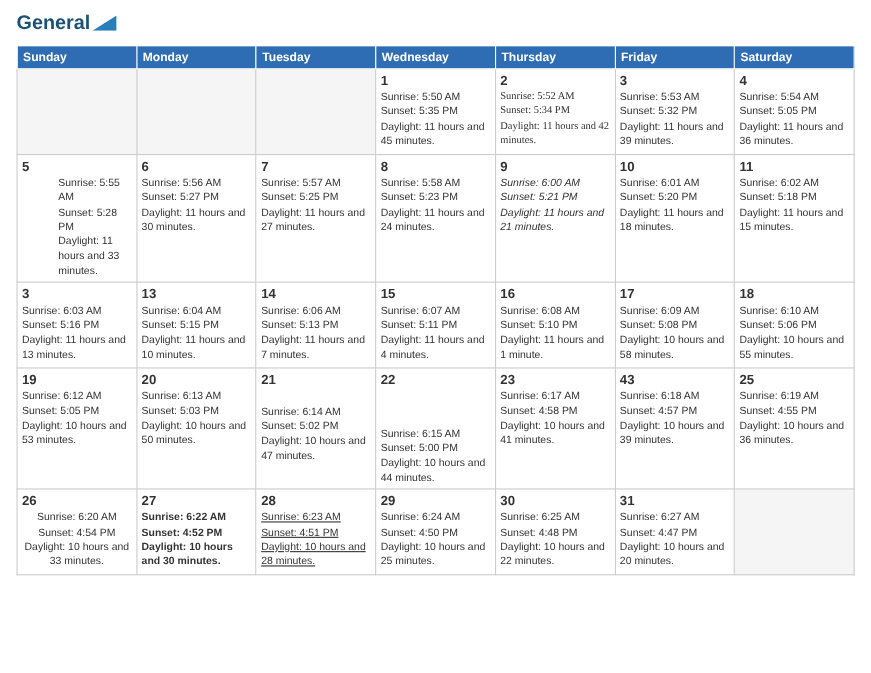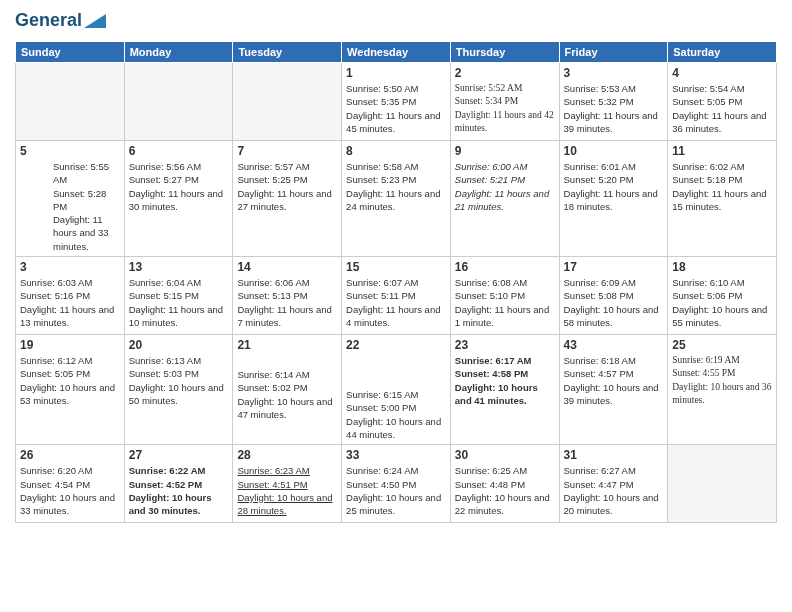--- a/index.html
+++ b/index.html
@@ -250,58 +250,58 @@
 Daylight: 10 hours and 47 minutes.</div>
           </td>
           <td>
             <span class="day-num">22</span>
             <div class="day-info" style="white-space: pre-line; margin-top: 36px;">Sunrise: 6:15 AM
 Sunset: 5:00 PM
 Daylight: 10 hours and 44 minutes.</div>
           </td>
           <td>
             <span class="day-num">23</span>
-            <div class="day-info" style="white-space: pre-line; font-weight: bold;">Sunrise: 6:17 AM
+            <div class="day-info" style="white-space: pre-line;">Sunrise: 6:17 AM
 Sunset: 4:58 PM
 Daylight: 10 hours and 41 minutes.</div>
           </td>
           <td>
             <span class="day-num">43</span>
             <div class="day-info" style="white-space: pre-line;">Sunrise: 6:18 AM
 Sunset: 4:57 PM
 Daylight: 10 hours and 39 minutes.</div>
           </td>
           <td>
             <span class="day-num">25</span>
-            <div class="day-info" style="white-space: pre-line; font-family: Liberation Serif, serif;">Sunrise: 6:19 AM
+            <div class="day-info" style="white-space: pre-line;">Sunrise: 6:19 AM
 Sunset: 4:55 PM
 Daylight: 10 hours and 36 minutes.</div>
           </td>
         </tr>
         <tr class="week-row">
           <td>
             <span class="day-num">26</span>
-            <div class="day-info" style="white-space: pre-line;">Sunrise: 6:20 AM
+            <div class="day-info" style="white-space: pre-line; text-align: center;">Sunrise: 6:20 AM
 Sunset: 4:54 PM
 Daylight: 10 hours and 33 minutes.</div>
           </td>
           <td>
             <span class="day-num">27</span>
             <div class="day-info" style="white-space: pre-line; font-weight: bold;">Sunrise: 6:22 AM
 Sunset: 4:52 PM
 Daylight: 10 hours and 30 minutes.</div>
           </td>
           <td>
             <span class="day-num">28</span>
             <div class="day-info" style="white-space: pre-line; text-decoration: underline;">Sunrise: 6:23 AM
 Sunset: 4:51 PM
 Daylight: 10 hours and 28 minutes.</div>
           </td>
           <td>
-            <span class="day-num">33</span>
+            <span class="day-num">29</span>
             <div class="day-info" style="white-space: pre-line;">Sunrise: 6:24 AM
 Sunset: 4:50 PM
 Daylight: 10 hours and 25 minutes.</div>
           </td>
           <td>
             <span class="day-num">30</span>
             <div class="day-info" style="white-space: pre-line;">Sunrise: 6:25 AM
 Sunset: 4:48 PM
 Daylight: 10 hours and 22 minutes.</div>
           </td>

